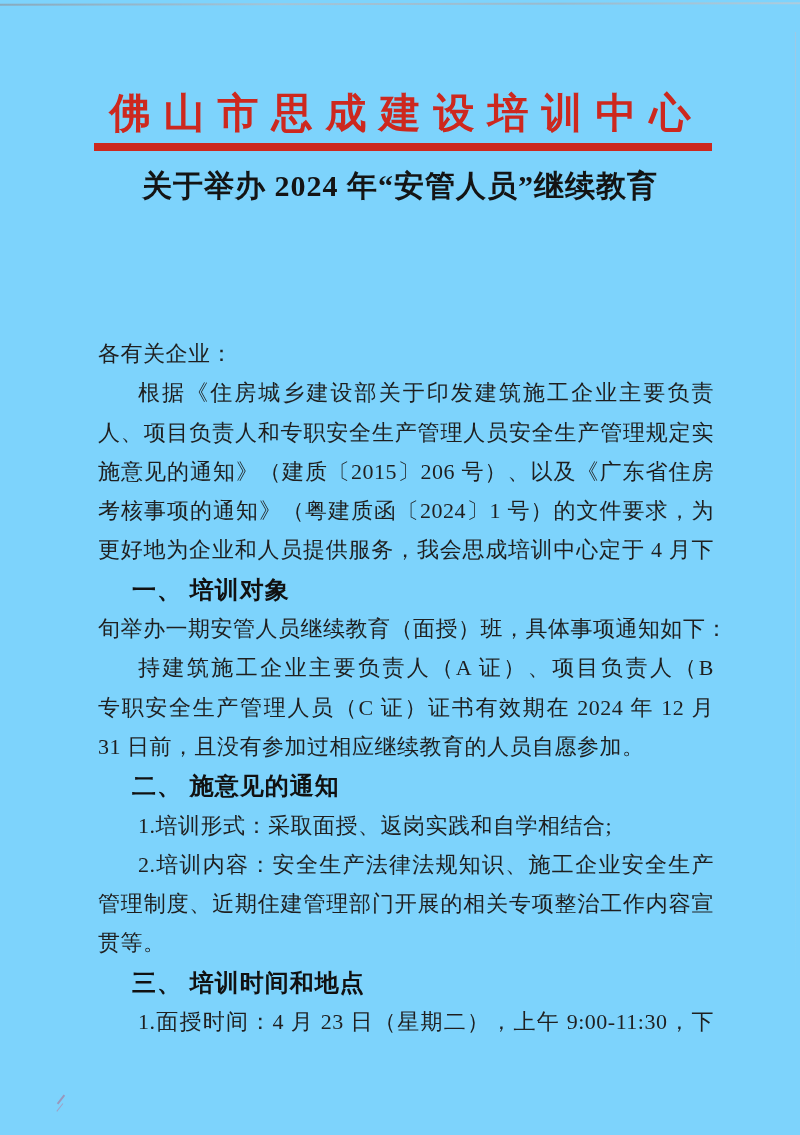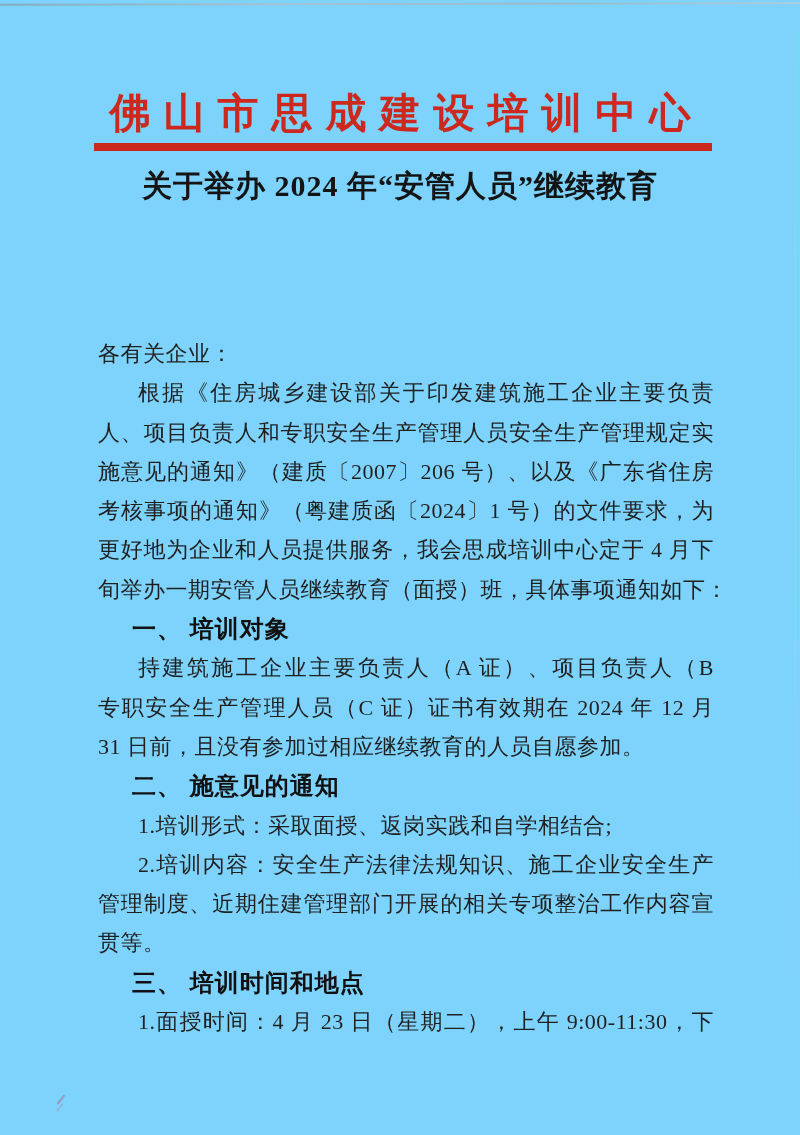--- a/index.html
+++ b/index.html
@@ -129,25 +129,25 @@
   <div class="red-rule" style="background: rgb(205, 40, 30);"></div>
 
   <h1 class="doc-title">
     <span class="title-line">关于举办 2024 年“安管人员”继续教育</span>
   </h1>
 
   <div class="doc-body">
       <div class="body-line">各有关企业：</div>
       <div class="body-line indent fill">根据《住房城乡建设部关于印发建筑施工企业主要负责</div>
       <div class="body-line fill">人、项目负责人和专职安全生产管理人员安全生产管理规定实</div>
-      <div class="body-line fill">施意见的通知》（建质〔2007〕206 号）、以及《广东省住房</div>
+      <div class="body-line fill">施意见的通知》（建质〔2015〕206 号）、以及《广东省住房</div>
       <div class="body-line fill">考核事项的通知》（粤建质函〔2024〕1 号）的文件要求，为</div>
       <div class="body-line fill">更好地为企业和人员提供服务，我会思成培训中心定于 4 月下</div>
+      <div class="body-line heading">一、 培训对象</div>
       <div class="body-line">旬举办一期安管人员继续教育（面授）班，具体事项通知如下：</div>
-      <div class="body-line heading">一、 培训对象</div>
       <div class="body-line indent fill">持建筑施工企业主要负责人（A 证）、项目负责人（B 证）、</div>
       <div class="body-line fill">专职安全生产管理人员（C 证）证书有效期在 2024 年 12 月</div>
       <div class="body-line">31 日前，且没有参加过相应继续教育的人员自愿参加。</div>
       <div class="body-line heading">二、 施意见的通知</div>
       <div class="body-line indent">1.培训形式：采取面授、返岗实践和自学相结合;</div>
       <div class="body-line indent fill">2.培训内容：安全生产法律法规知识、施工企业安全生产</div>
       <div class="body-line fill">管理制度、近期住建管理部门开展的相关专项整治工作内容宣</div>
       <div class="body-line">贯等。</div>
       <div class="body-line heading">三、 培训时间和地点</div>
       <div class="body-line indent fill">1.面授时间：4 月 23 日（星期二），上午 9:00-11:30，下</div>

